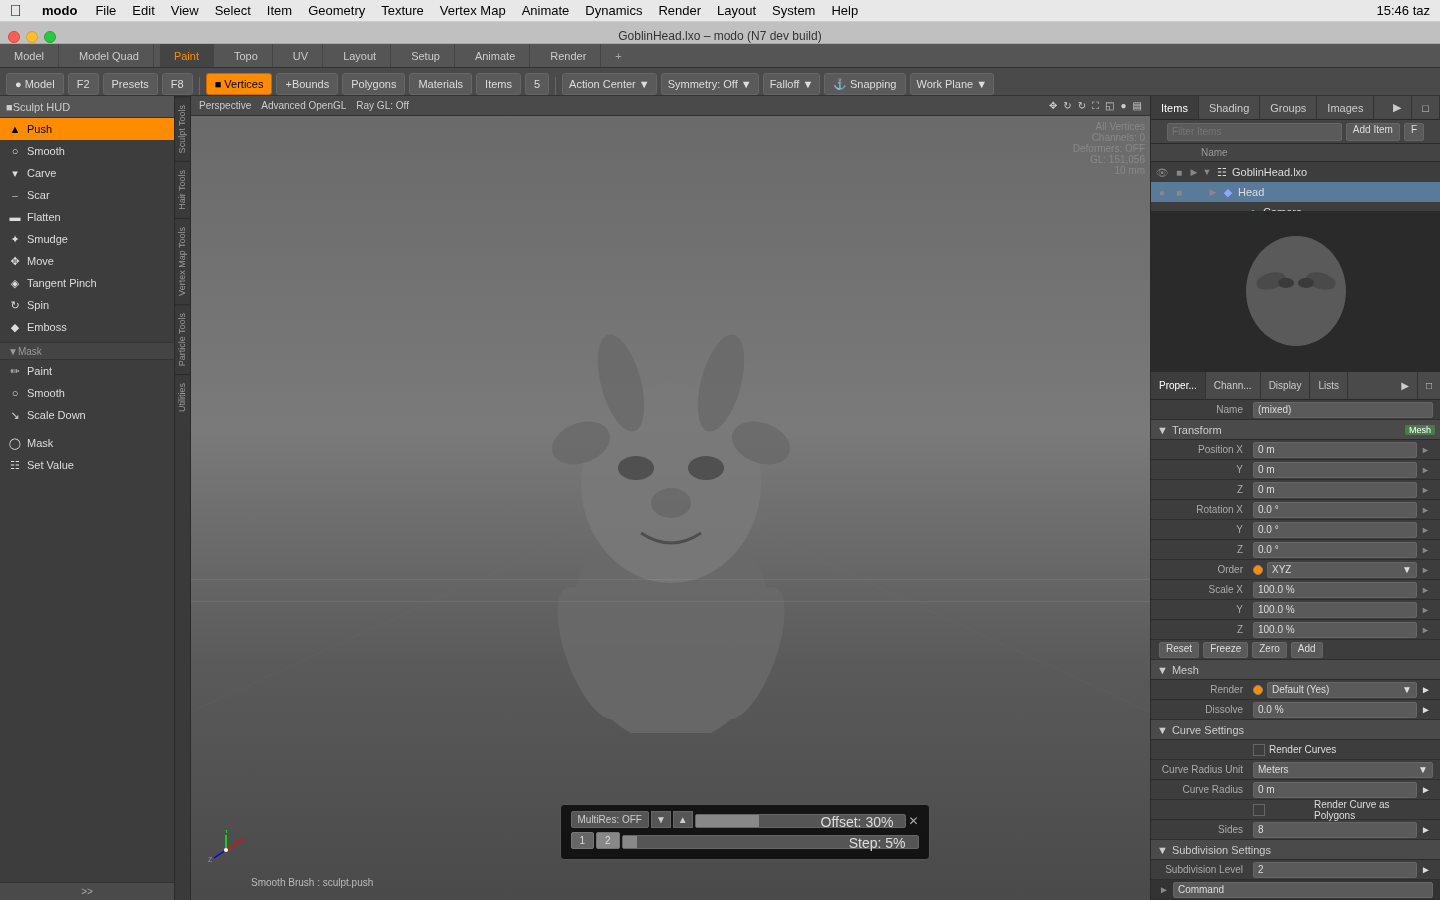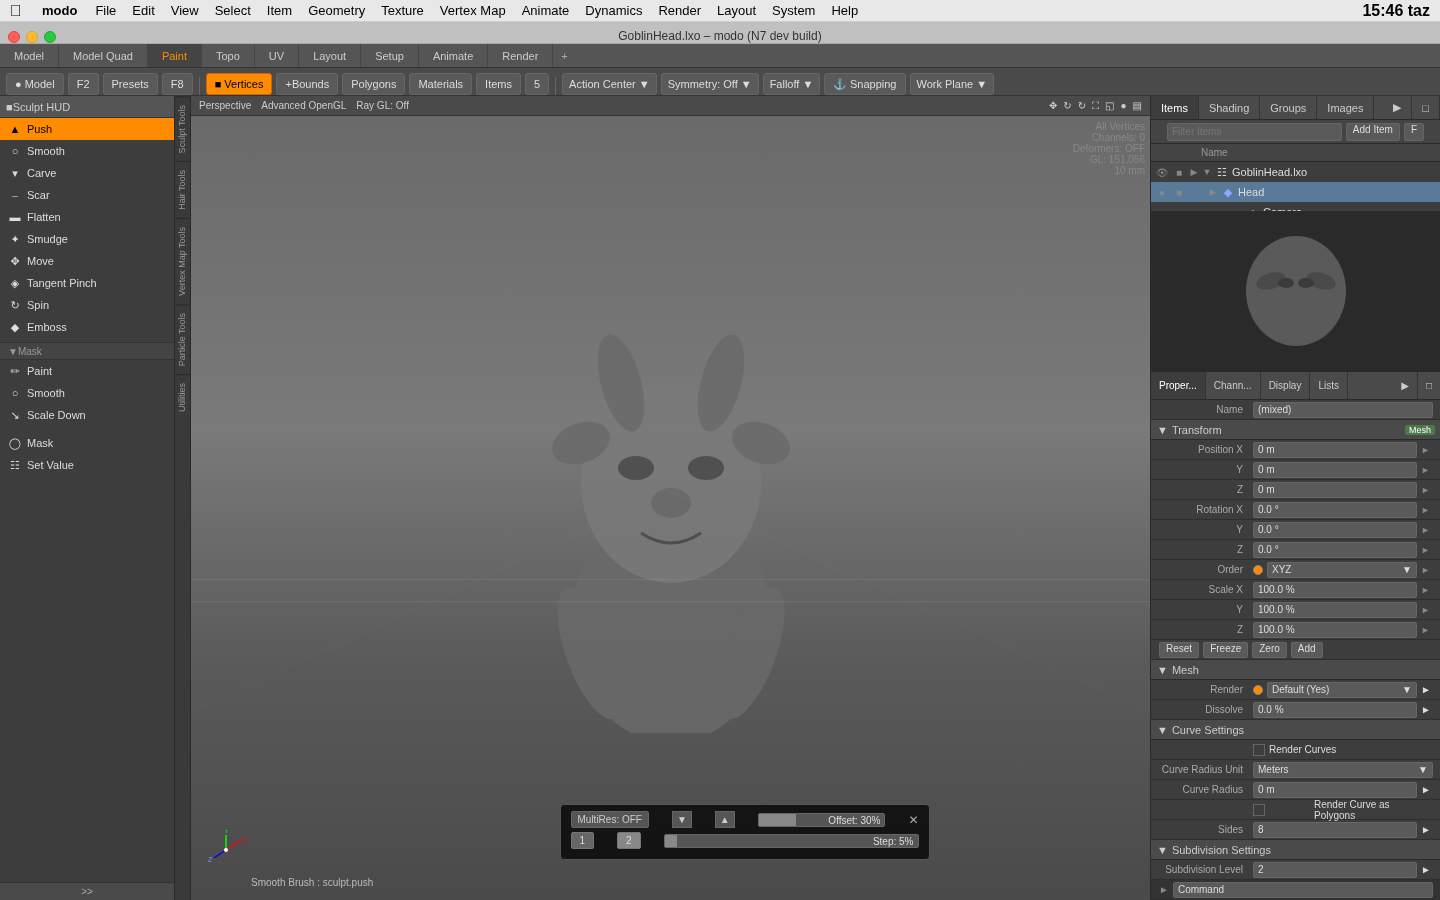--- a/index.html
+++ b/index.html
@@ -8,39 +8,40 @@
     
     #menubar {
       width: 100%; height: 22px; background: #e8e8e8;
       display: flex; align-items: center;
       font-size: 13px; color: #000;
       border-bottom: 1px solid #ccc;
     }
     #menubar .apple { padding: 0 10px; font-size: 16px; }
     #menubar .app-name { font-weight: bold; padding: 0 10px; }
     #menubar .menu-item { padding: 0 8px; cursor: pointer; }
-    #menubar .clock { margin-left: auto; padding: 0 10px; font-size: 16px; font-weight: bold; }
+    #menubar .clock { margin-left: auto; padding: 0 10px; font-size: 13px; }
 
     
     #titlebar {
       width: 100%; height: 22px; background: #c0c0c0;
       display: flex; align-items: flex-end; justify-content: center;
       font-size: 12px; color: #333; position: relative;
       border-bottom: 1px solid #aaa;
     }
     #titlebar .traffic-lights { position: absolute; left: 8px; display: flex; gap: 6px; }
     .tl-red { width: 12px; height: 12px; border-radius: 50%; background: #ff5f57; border: 1px solid #e0443e; }
     .tl-yellow { width: 12px; height: 12px; border-radius: 50%; background: #febc2e; border: 1px solid #d6a22e; }
     .tl-green { width: 12px; height: 12px; border-radius: 50%; background: #28c840; border: 1px solid #24a835; }
 
     
     #tabs-row {
       width: 100%; height: 24px; background: #555;
       display: flex; align-items: stretch;
       border-bottom: 1px solid #333;
+      gap: 6px;
     }
     .tab {
       padding: 0 14px; display: flex; align-items: center;
       font-size: 11px; cursor: pointer; border-right: 1px solid #444;
       color: #ccc;
     }
     .tab.active { background: #444; color: #ff8c00; }
     .tab-plus { padding: 0 8px; display: flex; align-items: center; color: #aaa; cursor: pointer; }
 
     
@@ -118,24 +119,24 @@
       position: absolute; left: 50%; top: 50%; transform: translate(-50%, -50%);
       width: 400px; height: 450px;
     }
 
     
     #brush-overlay {
       position: absolute; bottom: 40px; left: 50%; transform: translateX(-30%);
       background: rgba(0,0,0,0.75); border: 1px solid #555; border-radius: 4px;
       padding: 6px 10px; min-width: 370px;
     }
-    .brush-row { display: flex; align-items: center; gap: 23px; margin-bottom: 4px; }
+    .brush-row { display: flex; align-items: flex-end; gap: 2px; margin-bottom: 4px; }
     .brush-slider-track { flex: 1; height: 14px; background: #555; border: 1px solid #666; border-radius: 2px; position: relative; }
     .brush-slider-fill { height: 100%; background: #888; }
-    .brush-slider-text { position: absolute; top: 0; right: 4px; font-size: 10px; color: #ddd; line-height: 14px; }
+    .brush-slider-text { position: absolute; top: 0; right: 12px; font-size: 14px; color: #ddd; line-height: 14px; }
     .brush-close { color: #aaa; cursor: pointer; font-size: 12px; }
     .multires-btn { padding: 2px 6px; background: #555; border: 1px solid #666; border-radius: 2px; font-size: 10px; color: #ccc; cursor: pointer; }
     .multires-arrow { padding: 2px 4px; background: #555; border: 1px solid #666; font-size: 10px; color: #ccc; cursor: pointer; }
     .res-btn { padding: 2px 8px; background: #666; border: 1px solid #777; border-radius: 2px; font-size: 10px; color: #ddd; cursor: pointer; }
     .res-btn.active { background: #888; }
 
     
     #viewport-info-tl { position: absolute; top: 5px; left: 5px; font-size: 10px; color: #888; }
     #viewport-info-tr { position: absolute; top: 5px; right: 5px; font-size: 10px; color: #888; text-align: right; }
     #brush-label-info { position: absolute; bottom: 12px; left: 60px; font-size: 10px; color: #bbb; }

